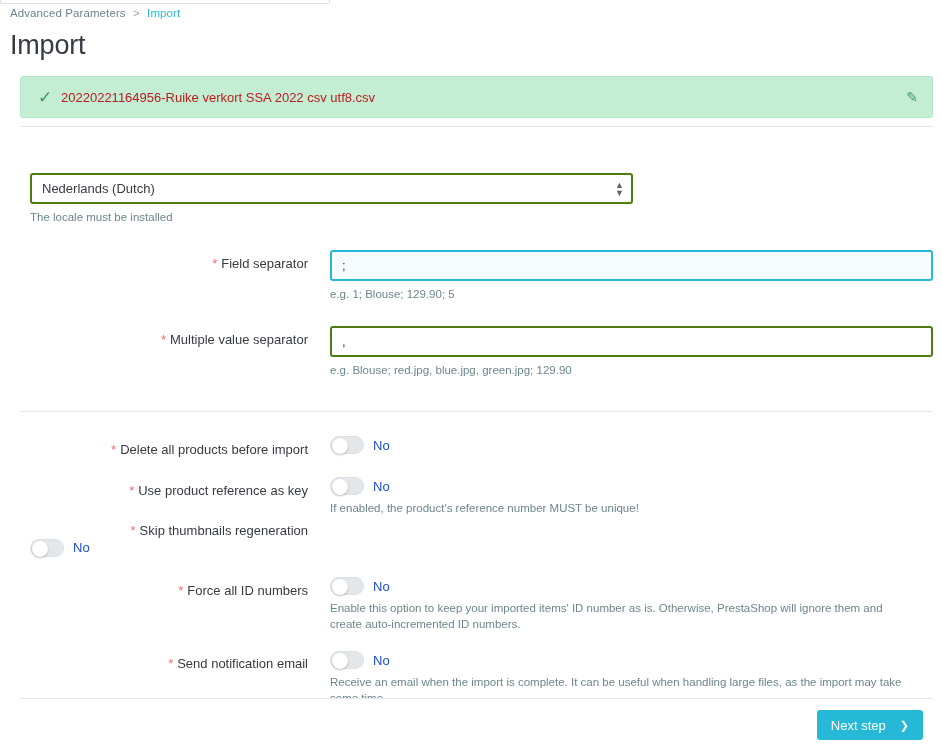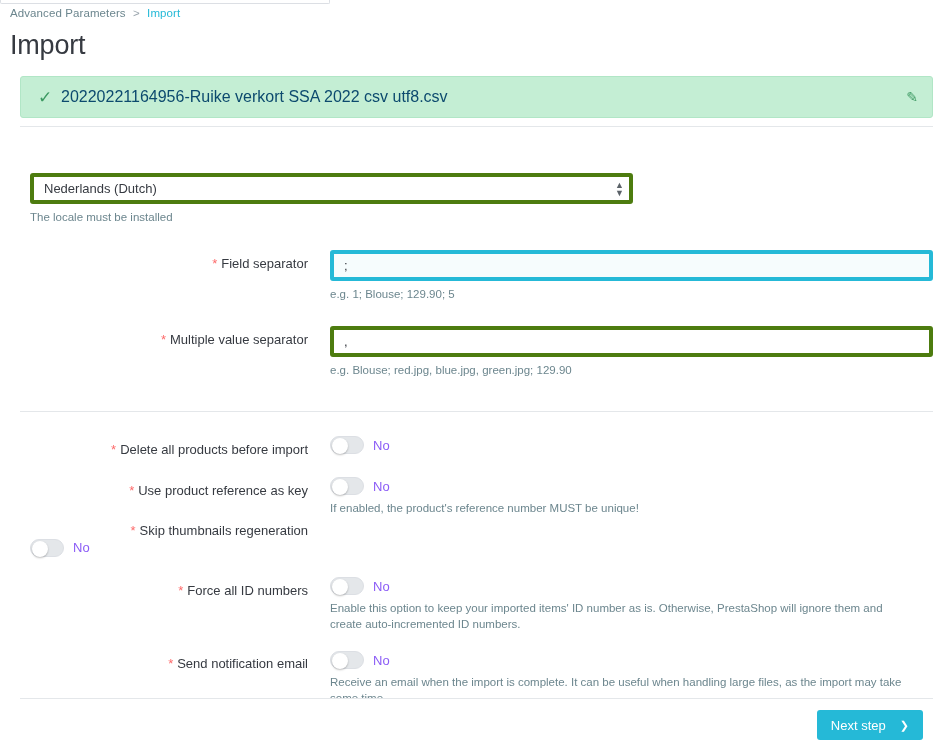--- a/index.html
+++ b/index.html
@@ -57,22 +57,22 @@
     align-items: center;
   }
   .file-check {
     width: 40px; text-align: center;
     color: #3c9962;
     font-size: 17px;
     line-height: 1;
     padding-left: 8px;
   }
   .file-name {
-    font-size: 16px;
-    color: #0c4a6e;
+    font-size: 13px;
+    color: #b91c1c;
     flex: 1;
   }
   .file-edit {
     width: 40px; text-align: center;
     color: #3c9962;
     font-size: 14px;
   }
   
   .form-area {
     position: absolute;
@@ -104,21 +104,21 @@
     margin-right: 4px;
     font-size: 13px;
   }
   .field-col {
     flex: 1;
     padding-left: 10px;
   }
   select.input, input.input {
     width: 603px;
     height: 31px;
-    border: 4px solid #4d7c0f;
+    border: 2px solid #4d7c0f;
     border-radius: 3px;
     padding: 0 10px;
     font-size: 13px;
     color: #363a41;
     background: #ffffff;
     font-family: "Liberation Sans", sans-serif;
     outline: none;
   }
   select.input {
     -webkit-appearance: none;
@@ -163,21 +163,21 @@
   .switch .knob {
     position: absolute;
     left: 1px; top: 1px;
     width: 16px; height: 16px;
     border-radius: 50%;
     background: #ffffff;
     box-shadow: 0 1px 2px rgba(0,0,0,0.25);
   }
   .toggle-text {
     font-size: 13px;
-    color: #8b5cf6;
+    color: #1d4ed8;
     margin-left: 9px;
   }
   
   .footer {
     position: absolute;
     left: 20px; top: 698px;
     width: 913px; height: 52px;
     background: #ffffff;
     border-top: 1px solid #e4e7ea;
   }

